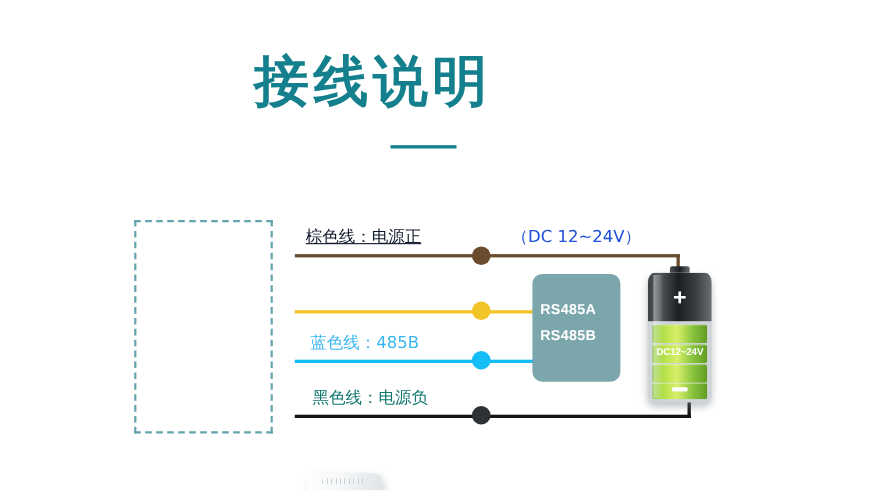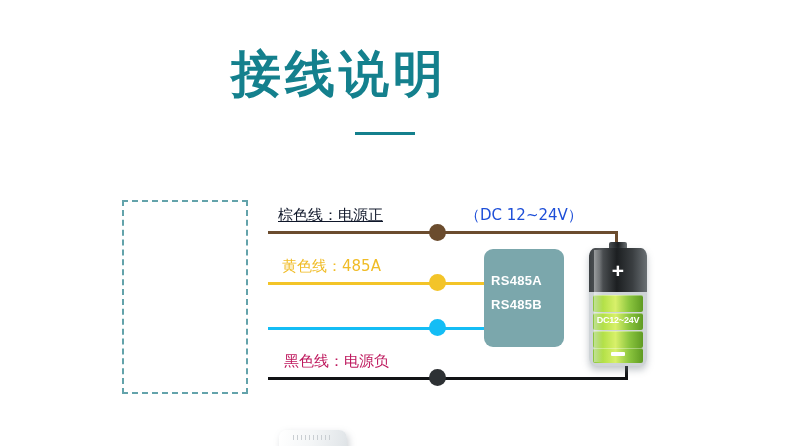--- a/index.html
+++ b/index.html
@@ -121,21 +121,21 @@
     position: absolute;
     font-size: 15px;
     line-height: 18px;
     white-space: nowrap;
     font-family: "DejaVu Sans", "Liberation Sans", sans-serif;
   }
   .lbl-brown  { left: 278px; top: 206px; color: #0f172a; text-decoration: underline; }
   .lbl-dc     { left: 452px; top: 206px; color: #1d4ed8; margin-left: 13px; }
   .lbl-yellow { left: 282px; top: 257px; color: #f0bc26; }
   .lbl-blue   { left: 282px; top: 302px; color: #3ab7ef; }
-  .lbl-black  { left: 284px; top: 352px; color: #be185d; }
+  .lbl-black  { left: 284px; top: 352px; color: #0f766e; }
 
   
   #rs485-box {
     position: absolute;
     left: 484px;
     top: 249px;
     width: 80px;
     height: 98px;
     border-radius: 9px;
     background: #7ba7ac;
@@ -258,21 +258,21 @@
   <div class="wire-brown-drop"></div>
   <div class="wire-black-rise"></div>
 
   <div class="dot dot-brown"></div>
   <div class="dot dot-yellow"></div>
   <div class="dot dot-blue"></div>
   <div class="dot dot-black"></div>
 
   <div class="wire-label lbl-brown">棕色线：电源正</div>
   <div class="wire-label lbl-dc">（DC 12~24V）</div>
-  <div class="wire-label lbl-yellow">黄色线：485A</div>
+  <div class="wire-label lbl-blue">蓝色线：485B</div>
   <div class="wire-label lbl-black">黑色线：电源负</div>
 
   <div id="rs485-box">
     <div class="rs485-text rs485-a">RS485A</div>
     <div class="rs485-text rs485-b">RS485B</div>
   </div>
 
   <div id="battery">
     <div class="bat-nub"></div>
     <div class="bat-shell">

